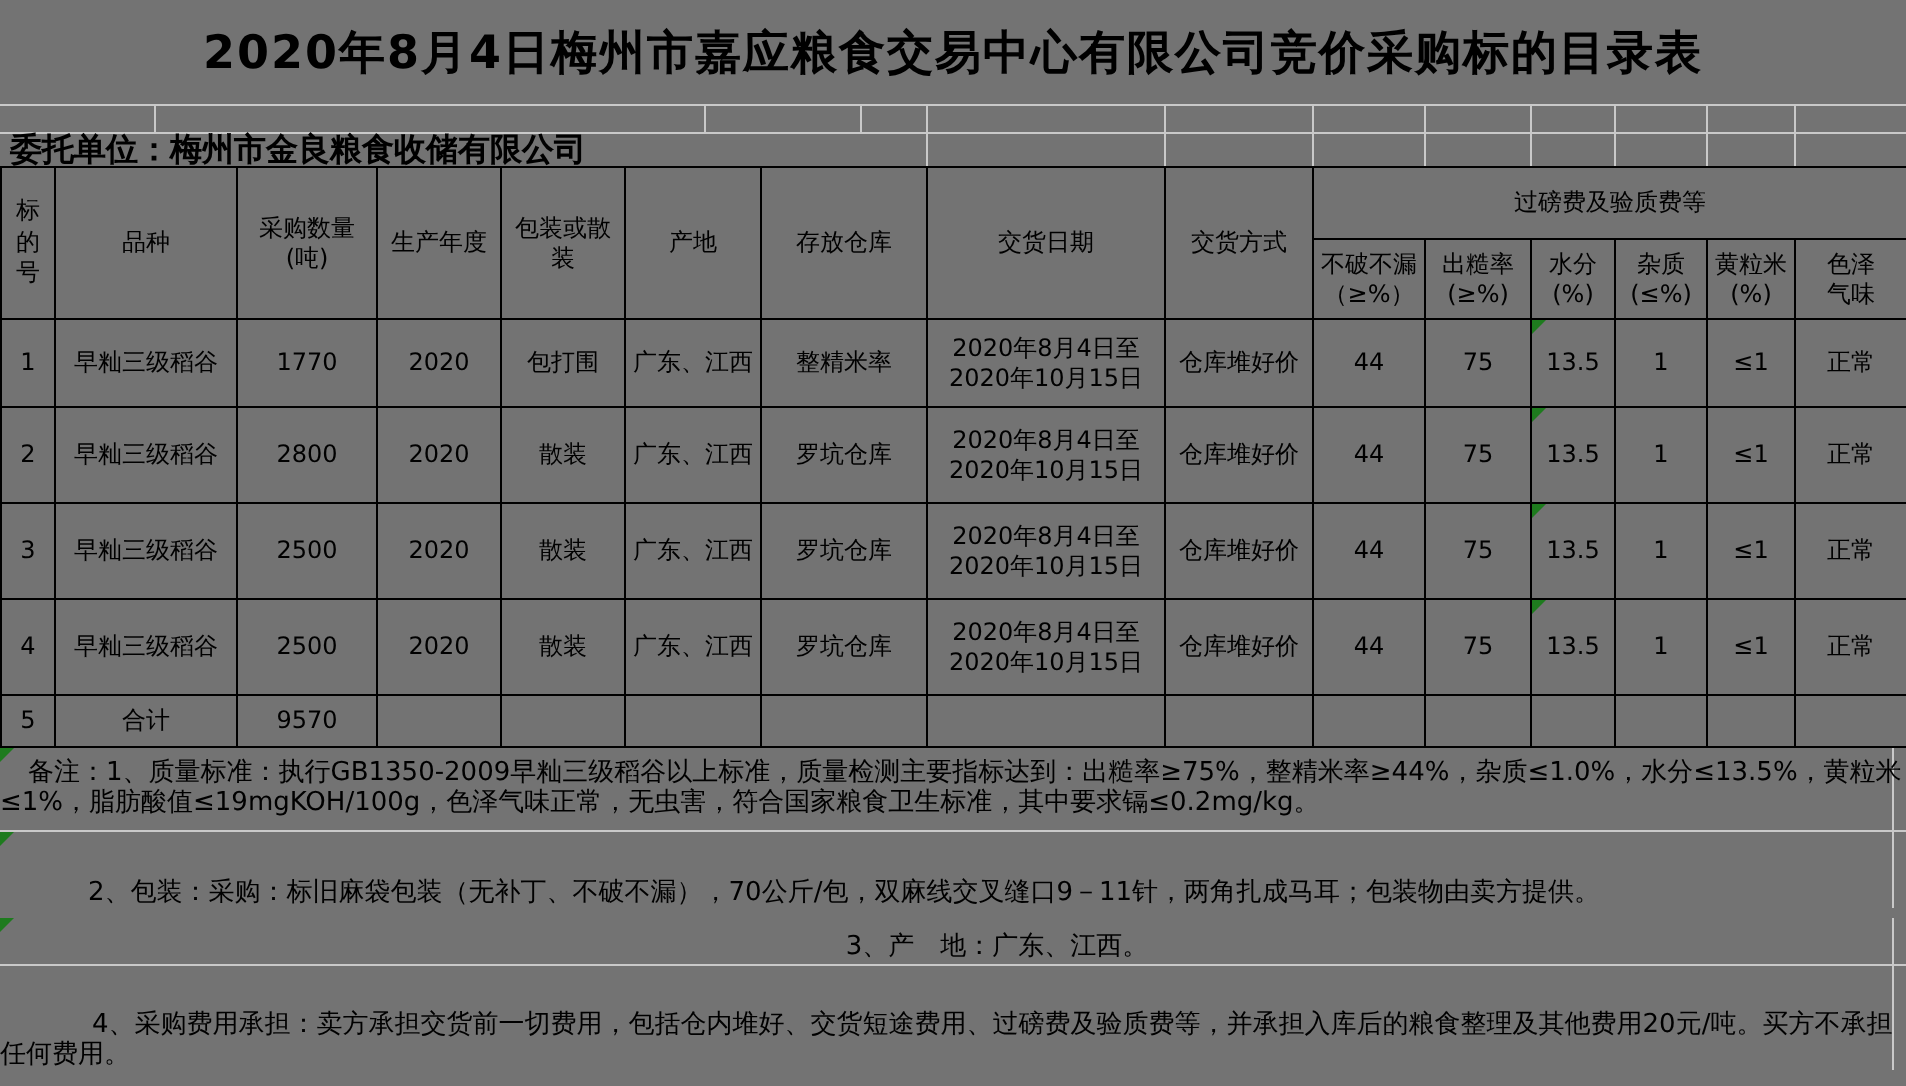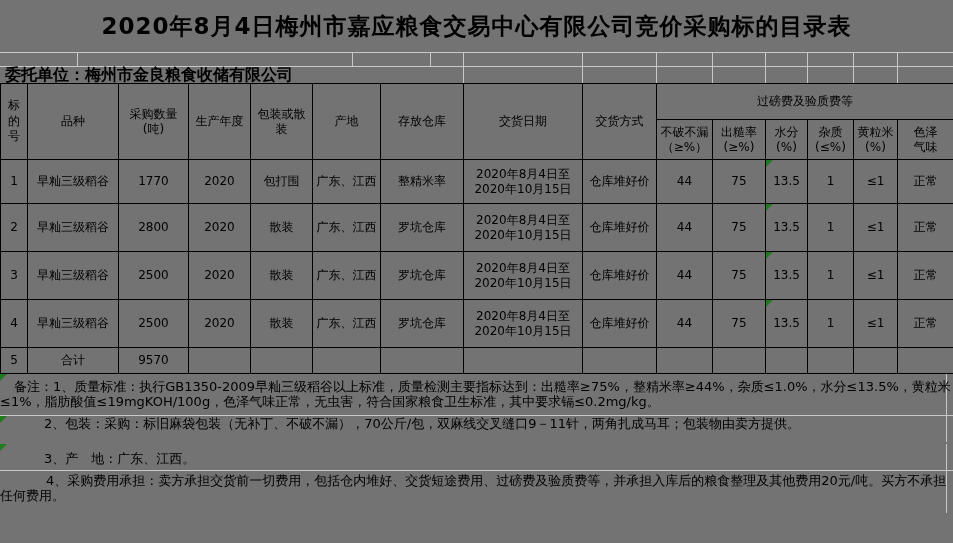--- a/index.html
+++ b/index.html
@@ -38,23 +38,23 @@
   tbody tr:nth-child(5) td { height:26px; }
   th.vhead { line-height:1.3; }
 
   .tri { position:absolute; top:0; left:0; width:0; height:0;
          border-top:7px solid #1e7b1e; border-right:7px solid transparent; }
 
   .notes { position:relative; font-size:13px; line-height:15px; }
   .vline { position:absolute; left:946px; top:0; bottom:0; width:1px; background:#c9c9c9; }
   .note { position:relative; }
   .note-n1 { min-height:41px; padding-top:5px; text-indent:14px; }
-  .note-n2 { min-height:27px; padding-top:0; text-indent:44px; border-top:1px solid #c9c9c9; }
-  .note-n3 { min-height:28px; padding-top:7px; text-indent:44px; border-top:2px solid #737373; }
-  .note-n4 { min-height:43px; padding-top:2px; text-indent:46px; border-top:1px solid #c9c9c9; }
+  .note-n2 { min-height:27px; padding-top:23px; text-indent:44px; border-top:1px solid #c9c9c9; }
+  .note-n3 { min-height:28px; padding-top:7px; text-indent:44px; border-top:5px solid #737373;text-align:center; }
+  .note-n4 { min-height:43px; padding-top:22px; text-indent:46px; border-top:1px solid #c9c9c9; }
   .note-n5 { min-height:25px; padding-top:7px; text-indent:54px; border-top:1px solid #c9c9c9; }
 </style>
 </head>
 <body>
 
 <div class="page">
 
   <div class="title">2020年8月4日梅州市嘉应粮食交易中心有限公司竞价采购标的目录表</div>
 
   <div class="strip1"></div>

